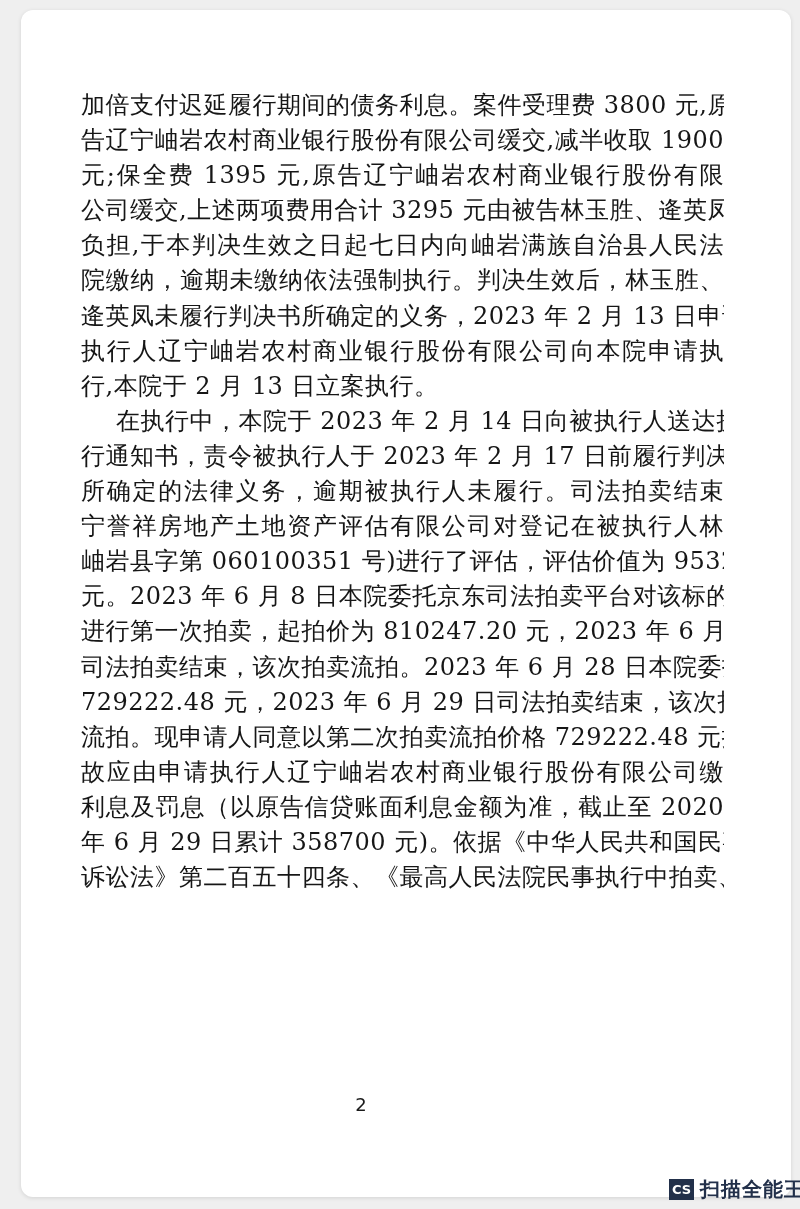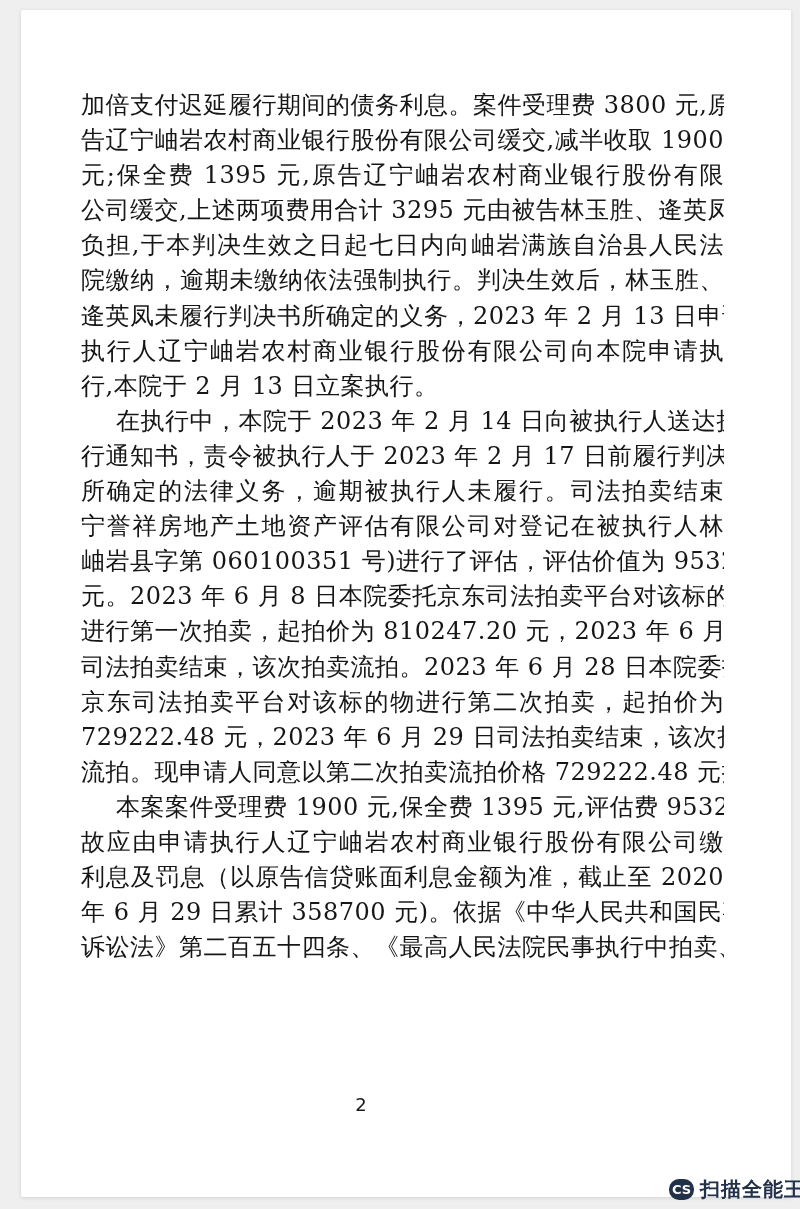--- a/index.html
+++ b/index.html
@@ -11,21 +11,21 @@
     overflow: hidden;
     font-family: "DejaVu Serif", "Liberation Serif", serif;
   }
   .page {
     position: absolute;
     left: 21px;
     top: 10px;
     width: 770px;
     height: 1187px;
     background: #ffffff;
-    border-radius: 2px;
+    border-radius: 12px;
     box-shadow: 0 1px 4px rgba(0,0,0,0.12);
   }
   .textblock {
     position: absolute;
     left: 60px;
     top: 78px;
     width: 643px;
   }
   .line {
     height: 35.1px;
@@ -58,21 +58,21 @@
     top: 1176px;
     display: flex;
     align-items: center;
     gap: 6px;
   }
   .wm-badge {
     width: 25px;
     height: 21px;
     background: #22304a;
     color: #ffffff;
-    border-radius: 10px;
+    border-radius: 0;
     font-family: "DejaVu Sans", "Liberation Sans", sans-serif;
     font-size: 13px;
     font-weight: 700;
     display: flex;
     align-items: center;
     justify-content: center;
     flex: none;
   }
   .wm-label {
     font-family: "DejaVu Sans", "Liberation Sans", sans-serif;
@@ -98,24 +98,22 @@
     <div class="line">执行人辽宁岫岩农村商业银行股份有限公司向本院申请执</div>
     <div class="line end">行,本院于 2 月 13 日立案执行。</div>
     <div class="line indent">在执行中，本院于 2023 年 2 月 14 日向被执行人送达执</div>
     <div class="line">行通知书，责令被执行人于 2023 年 2 月 17 日前履行判决书</div>
     <div class="line">所确定的法律义务，逾期被执行人未履行。司法拍卖结束</div>
     <div class="line">宁誉祥房地产土地资产评估有限公司对登记在被执行人林</div>
     <div class="line">岫岩县字第 060100351 号)进行了评估，评估价值为 953232</div>
     <div class="line">元。2023 年 6 月 8 日本院委托京东司法拍卖平台对该标的物</div>
     <div class="line">进行第一次拍卖，起拍价为 810247.20 元，2023 年 6 月 9 日</div>
     <div class="line">司法拍卖结束，该次拍卖流拍。2023 年 6 月 28 日本院委托</div>
-    <div class="line">京东司法拍卖平台对该标的物进行第二次拍卖，起拍价为</div>
     <div class="line">729222.48 元，2023 年 6 月 29 日司法拍卖结束，该次拍卖</div>
     <div class="line">流拍。现申请人同意以第二次拍卖流拍价格 729222.48 元接</div>
-    <div class="line indent">本案案件受理费 1900 元,保全费 1395 元,评估费 9532</div>
     <div class="line">故应由申请执行人辽宁岫岩农村商业银行股份有限公司缴</div>
     <div class="line">利息及罚息（以原告信贷账面利息金额为准，截止至 2020</div>
     <div class="line">年 6 月 29 日累计 358700 元)。依据《中华人民共和国民事</div>
     <div class="line">诉讼法》第二百五十四条、《最高人民法院民事执行中拍卖、</div>
   </div>
   <div class="pagenum">2</div>
 </div>
 
 <div class="watermark">
   <div class="wm-badge">CS</div>

